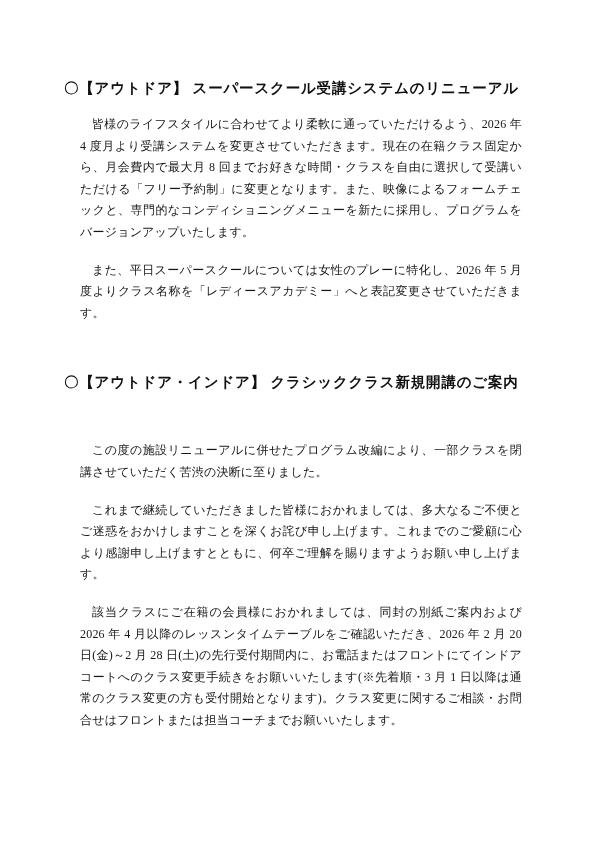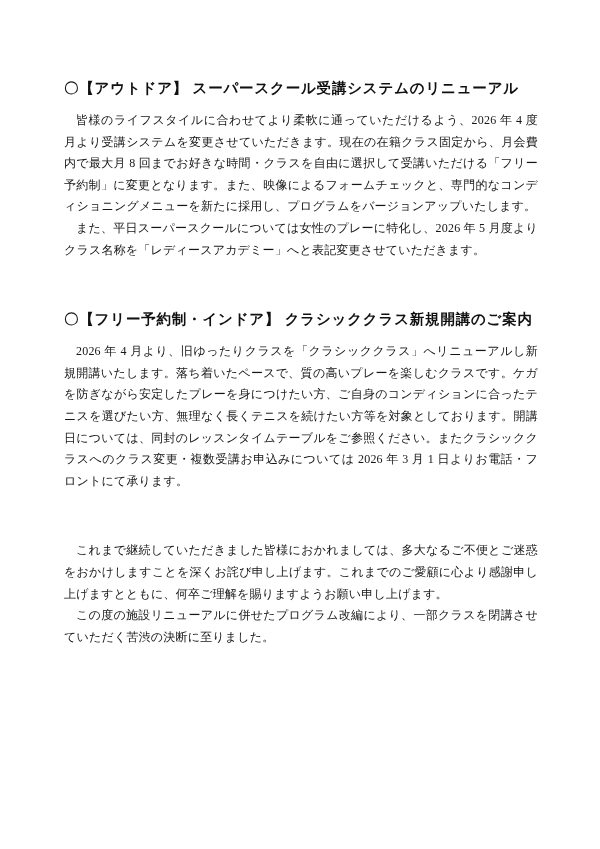--- a/index.html
+++ b/index.html
@@ -26,43 +26,43 @@
   .section-heading {
     margin: 0 0 12px 0;
     font-size: 14.5px;
     font-weight: 700;
     letter-spacing: 0.8px;
     line-height: 20px;
     white-space: nowrap;
     color: #101010;
   }
   .para {
-    margin: 0;
+    margin: 16px;
     font-size: 12px;
     line-height: 21.6px;
     letter-spacing: 0.2px;
     text-align: justify;
     text-indent: 12px;
     color: #161616;
   }
 </style>
 </head>
 <body>
 
 <main class="page">
 
   <section class="doc-section">
     <h2 class="section-heading">〇【アウトドア】 スーパースクール受講システムのリニューアル</h2>
     <p class="para">皆様のライフスタイルに合わせてより柔軟に通っていただけるよう、2026 年 4 度月より受講システムを変更させていただきます。現在の在籍クラス固定から、月会費内で最大月 8 回までお好きな時間・クラスを自由に選択して受講いただける「フリー予約制」に変更となります。また、映像によるフォームチェックと、専門的なコンディショニングメニューを新たに採用し、プログラムをバージョンアップいたします。</p>
     <p class="para">また、平日スーパースクールについては女性のプレーに特化し、2026 年 5 月度よりクラス名称を「レディースアカデミー」へと表記変更させていただきます。</p>
   </section>
 
   <section class="doc-section">
-    <h2 class="section-heading">〇【フリー予約制・インドア】 クラシッククラス新規開講のご案内</h2>
-    <p class="para">2026 年 4 月より、旧ゆったりクラスを「クラシッククラス」へリニューアルし新規開講いたします。落ち着いたペースで、質の高いプレーを楽しむクラスです。ケガを防ぎながら安定したプレーを身につけたい方、ご自身のコンディションに合ったテニスを選びたい方、無理なく長くテニスを続けたい方等を対象としております。開講日については、同封のレッスンタイムテーブルをご参照ください。またクラシッククラスへのクラス変更・複数受講お申込みについては 2026 年 3 月 1 日よりお電話・フロントにて承ります。</p>
+    <h2 class="section-heading">〇【アウトドア・インドア】 クラシッククラス新規開講のご案内</h2>
   </section>
 
   <section class="doc-section">
+    <p class="para">この度の施設リニューアルに併せたプログラム改編により、一部クラスを閉講させていただく苦渋の決断に至りました。</p>
     <p class="para">これまで継続していただきました皆様におかれましては、多大なるご不便とご迷惑をおかけしますことを深くお詫び申し上げます。これまでのご愛顧に心より感謝申し上げますとともに、何卒ご理解を賜りますようお願い申し上げます。</p>
-    <p class="para">この度の施設リニューアルに併せたプログラム改編により、一部クラスを閉講させていただく苦渋の決断に至りました。</p>
+    <p class="para">該当クラスにご在籍の会員様におかれましては、同封の別紙ご案内および 2026 年 4 月以降のレッスンタイムテーブルをご確認いただき、2026 年 2 月 20 日(金)～2 月 28 日(土)の先行受付期間内に、お電話またはフロントにてインドアコートへのクラス変更手続きをお願いいたします(※先着順・3 月 1 日以降は通常のクラス変更の方も受付開始となります)。クラス変更に関するご相談・お問合せはフロントまたは担当コーチまでお願いいたします。</p>
   </section>
 
 </main>
 
 </body></html>

